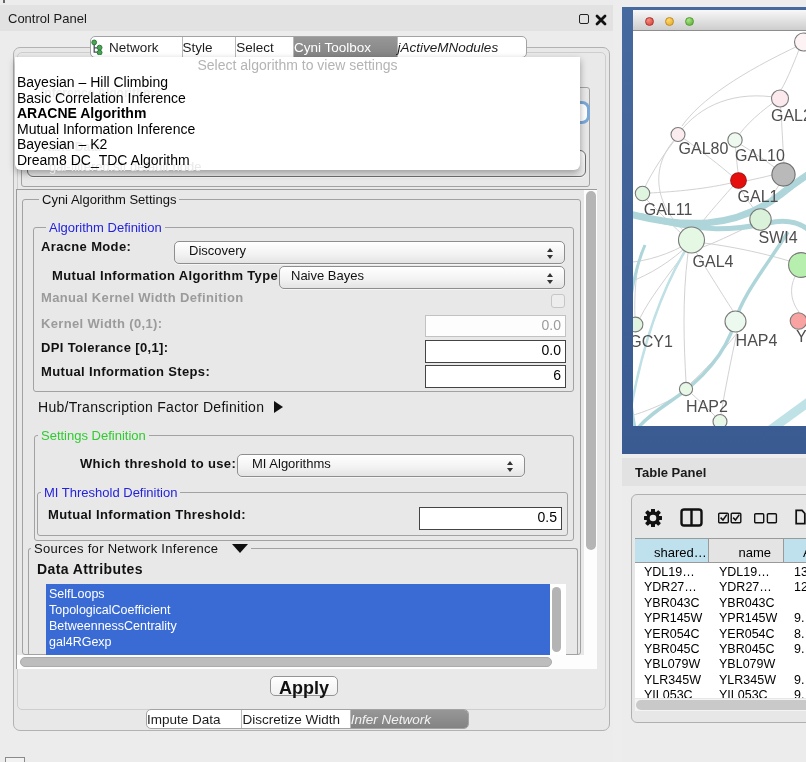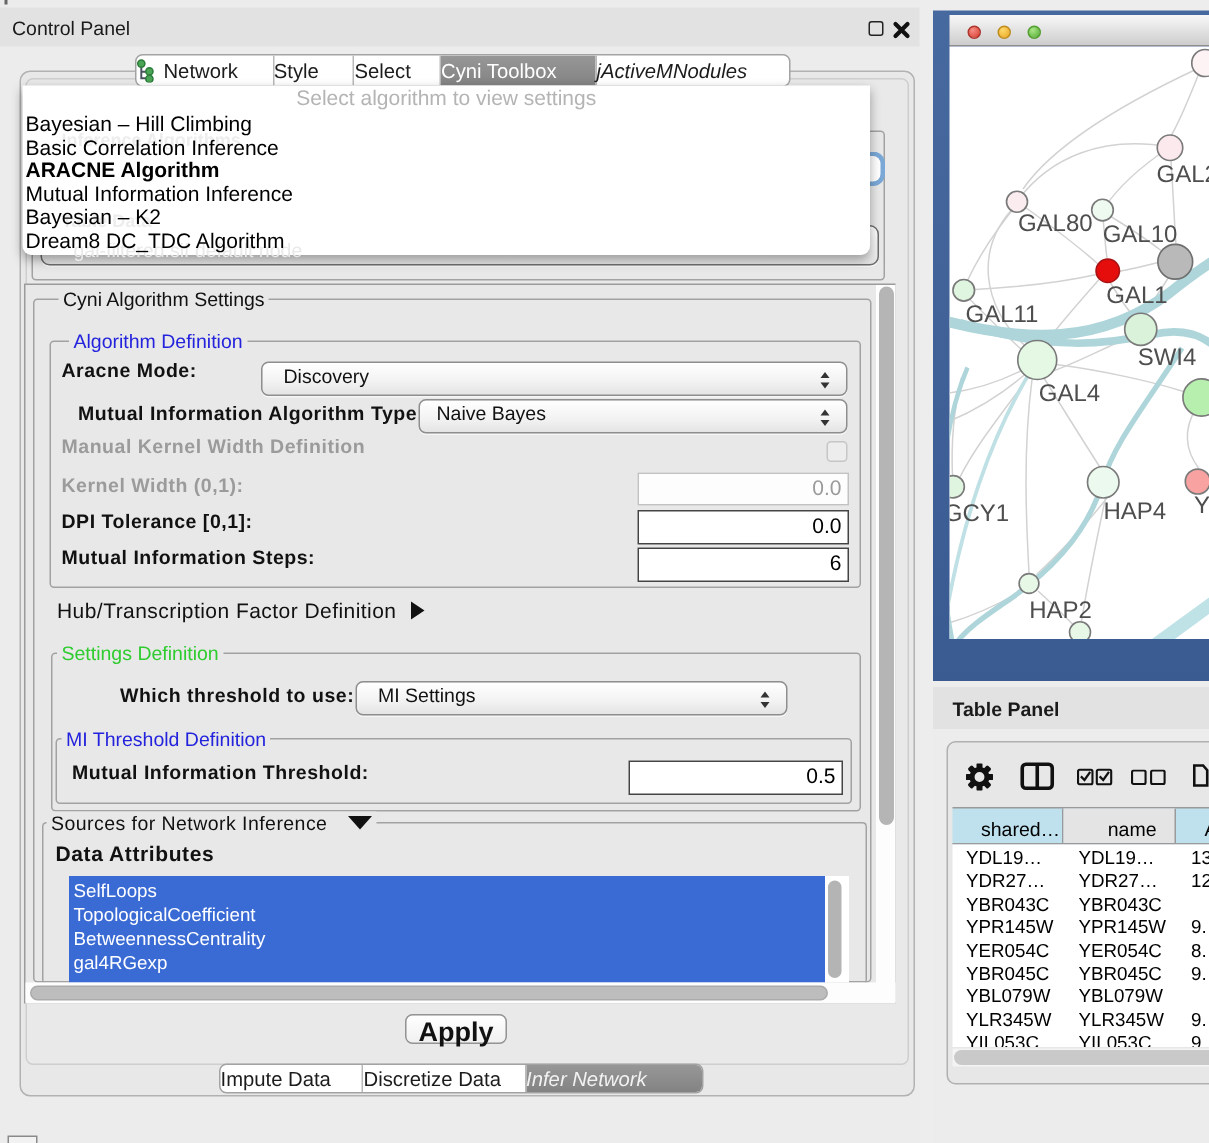--- a/index.html
+++ b/index.html
@@ -94,21 +94,21 @@
 <div class="field" style="left:425px; top:365px; width:141px; height:23px;">6</div>
 
 <div class="abs" style="left:38px; top:399px; font-size:14px; color:#111; letter-spacing:0.3px;">Hub/Transcription Factor Definition</div>
 <div class="abs" style="left:274px; top:401px; width:0; height:0; border-top:6.5px solid transparent; border-bottom:6.5px solid transparent; border-left:9px solid #111;"></div>
 
 <div class="group" style="left:34px; top:435px; width:540px; height:106px;">
   <div class="gtitle" style="color:#2ecc2e;">Settings Definition</div>
 </div>
 <div class="abs lbl" style="left:80px; top:456px;">Which threshold to use:</div>
 <div class="combo" style="left:237px; top:454px; width:288px; height:23px;">
-  <div class="ct">MI Settings</div>
+  <div class="ct">MI Algorithms</div>
   <div class="stepper">
       <div class="up"></div>
       <div class="dn"></div>
     </div>
 </div>
 <div class="group" style="left:37px; top:492px; width:531px; height:44px;">
   <div class="gtitle" style="color:#2323dd;">MI Threshold Definition</div>
 </div>
 <div class="abs lbl" style="left:48px; top:507px;">Mutual Information Threshold:</div>
 <div class="field" style="left:419px; top:507px; width:143px; height:23px;">0.5</div>
@@ -123,21 +123,21 @@
 SelfLoops<br>TopologicalCoefficient<br>BetweennessCentrality<br>gal4RGexp</div>
 <div class="abs" style="left:552px; top:587px; width:9px; height:65px; background:#b4b4b4; border-radius:5px;"></div>
 
 <div class="abs" style="left:17px; top:655px; width:580px; height:14px; background:#fdfdfd;"></div>
 <div class="abs" style="left:20px; top:657px; width:532px; height:9.5px; background:#bdbdbd; border:1px solid #ababab; border-radius:5px;"></div>
 
 <div class="abs" style="left:270px; top:676px; width:68px; height:20px; background:linear-gradient(#ffffff,#f0f0f0); border:1px solid #949494; border-radius:5px; text-align:center; font-size:18px; color:#111; padding-top:1px;font-weight:bold;">Apply</div>
 
 <div class="seg" style="left:146px; top:709px; width:323px; height:20px;">
   <div style="width:96px;">Impute Data</div>
-  <div style="width:109px;">Discretize Data</div>
+  <div style="width:109px;">Discretize Width</div>
   <div class="on" style="width:118px; color:#f2f2f2;">Infer Network</div>
 </div>
 
 <div class="abs" style="left:5px; top:757px; width:20px; height:10px; background:#f2f2f2; border:1.5px solid #8a8a8a;"></div>
 
 <div class="abs" style="left:15px; top:57px; width:565px; height:113px; background:#ffffff; border-radius:0 0 6px 6px; box-shadow:0 3px 7px rgba(0,0,0,0.35); "></div>
 <div class="abs" style="left:41px; top:86px; font-size:12px; font-weight:bold; color:#ededed; white-space:nowrap;">Inference Algorithms</div>
 <div class="abs" style="left:41px; top:140px; font-size:12px; font-weight:bold; color:#ededed; white-space:nowrap;">Table Data</div>
 <div class="abs" style="left:49px; top:159px; font-size:13px; color:#e9e9e9; white-space:nowrap;">gal-filtered.sif default node</div>
 <div class="abs" style="left:15px; top:57px; width:565px; height:15px; font-size:14px; color:#b4b4b4; text-align:center;">Select algorithm to view settings</div>

